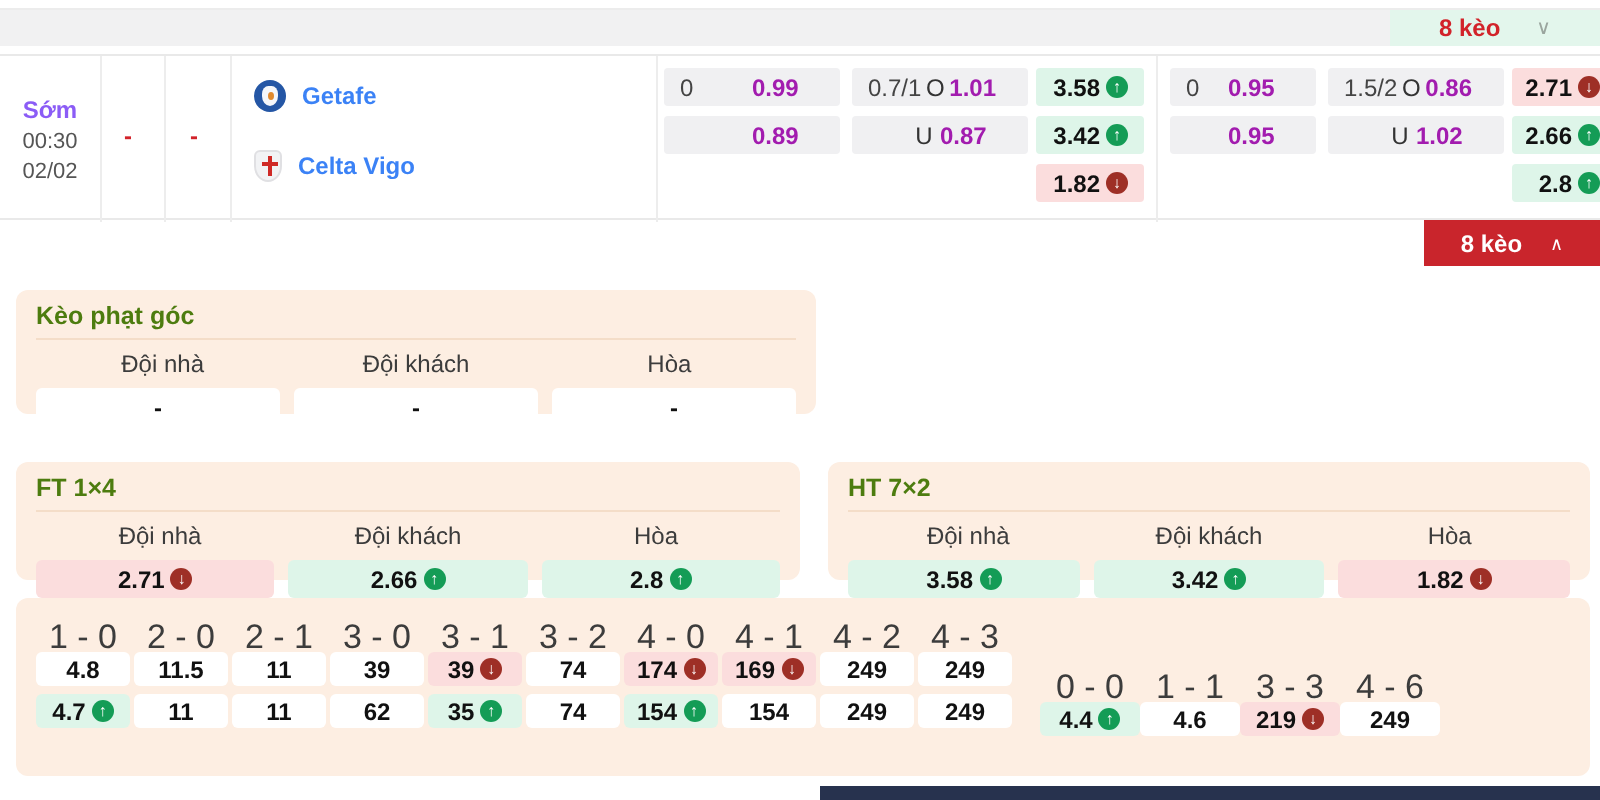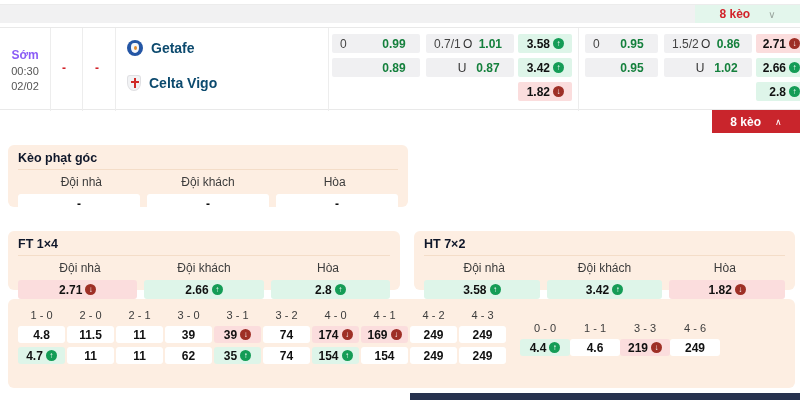--- a/index.html
+++ b/index.html
@@ -19,71 +19,71 @@
     border-top:1px solid #e9e9e9; border-bottom:1px solid #e9e9e9; }
   .vdiv { position:absolute; top:0; width:1px; height:83px; background:#ededed; }
   .c-time { position:absolute; left:0; top:0; width:50px; height:83px; display:flex; flex-direction:column;
     align-items:center; justify-content:center; gap:3px; }
   .c-time .status { font-size:12px; font-weight:bold; color:#8b5cf6; }
   .c-time .t { font-size:11px; color:#555; }
   .score-dash { position:absolute; top:33px; font-size:12px; font-weight:bold; color:#d2232a; }
 
   .teams { position:absolute; left:115px; top:0; width:213px; height:83px; }
   .team-line { position:absolute; left:12px; display:flex; align-items:center; gap:8px; }
-  .team-name { font-size:14px; font-weight:bold; color:#0c4a6e; }
+  .team-name { font-size:12px; font-weight:bold; color:#3b82f6; }
   .crest-getafe { width:16px; height:16px; border-radius:50%; background:#2456a5; position:relative; }
   .crest-getafe::after { content:""; position:absolute; left:4px; top:3px; width:8px; height:10px;
     background:#f4f6fa; border-radius:40% 40% 50% 50%; }
   .crest-getafe::before { content:""; position:absolute; left:6.5px; top:6px; width:3px; height:4px;
     background:#e08a2e; border-radius:50%; z-index:1; }
   .crest-celta { width:14px; height:16px; background:#f2f3f5; border:1px solid #e0e0e3;
     border-radius:3px 3px 50% 50%; position:relative; }
   .crest-celta::before { content:""; position:absolute; left:5.5px; top:2px; width:2px; height:10px; background:#cf2a27; }
   .crest-celta::after { content:""; position:absolute; left:2.5px; top:5px; width:8px; height:2px; background:#cf2a27; }
 
   .ocell { position:absolute; height:19px; border-radius:2px; background:#f0f0f2; display:flex; align-items:center;
     padding:0 8px; font-size:12px; color:#333; cursor:pointer; }
   .ocell .hcp { flex:1; text-align:left; color:#444; }
   .ocell .side { width:16px; text-align:center; color:#333; }
-  .ocell .odd { width:36px; text-align:center; font-weight:bold; color:#15803d; }
+  .ocell .odd { width:36px; text-align:left; font-weight:bold; color:#a21caf; }
   .ocell.mint { background:#def5e9; justify-content:flex-end; }
   .ocell.pink { background:#fbdddd; justify-content:flex-end; }
   .ocell .val { font-weight:bold; color:#111; }
   .ico { width:11px; height:11px; border-radius:50%; margin-left:3px; color:#fff; font-size:8px;
     line-height:11px; text-align:center; display:inline-block; flex:0 0 auto; }
   .ico.up { background:#149c56; }
   .ico.down { background:#9e2f26; }
 
   .keo-banner { position:absolute; left:712px; top:110px; width:88px; height:23px; background:#c9252c;
     color:#fff; display:flex; align-items:center; justify-content:center; gap:14px; font-size:12px;
     font-weight:bold; cursor:pointer; }
   .keo-banner .chev { font-size:9px; font-weight:normal; }
 
   
   .card { position:absolute; background:#fdeee2; border-radius:6px; padding:6px 10px; }
-  .card-title { font-size:12.5px; font-weight:bold; color:#0f172a; padding-bottom:4px;
+  .card-title { font-size:12.5px; font-weight:bold; color:#4d7c0f; padding-bottom:4px;
     border-bottom:1px solid #f4ddc8; }
   .hdr-row { display:flex; margin-top:5px; }
   .hdr-row .h { flex:1; text-align:center; font-size:12px; color:#3c3c3c; }
   .cell-row { display:flex; gap:7px; margin-top:5px; }
   .vcell { flex:1; height:19px; border-radius:3px; background:#fff; display:flex; align-items:center;
     justify-content:center; font-size:12px; font-weight:bold; color:#111; cursor:pointer; }
   .vcell.mint { background:#def5e9; }
   .vcell.pink { background:#fbdddd; }
 
   
   .score-body { display:flex; margin-top:4px; }
   .wcol { width:47px; margin-right:2px; display:flex; flex-direction:column; }
-  .wcol .h, .dcol .h { font-size:11px; color:#3c3c3c; text-align:center; height:13px; }
+  .wcol .h, .dcol .h { font-size:17px; color:#3c3c3c; text-align:center; height:13px; }
   .scell { height:17px; margin-top:4px; border-radius:3px; background:#fff; display:flex; align-items:center;
     justify-content:center; font-size:12px; font-weight:bold; color:#111; cursor:pointer; }
   .scell.mint { background:#def5e9; }
   .scell.pink { background:#fbdddd; }
   .draw-group { display:flex; margin-left:12px; padding-top:13px; }
-  .dcol { width:50px; display:flex; flex-direction:column; }
+  .dcol { width:50px; display:flex; flex-direction:column;margin-top:12px; }
 
   .bottom-bar { position:absolute; left:410px; top:393px; width:390px; height:7px; background:#27324e; }
 </style>
 </head>
 <body>
 
 <div class="page">
 
   <div class="top-strip"></div>
   <div class="head-bar">

